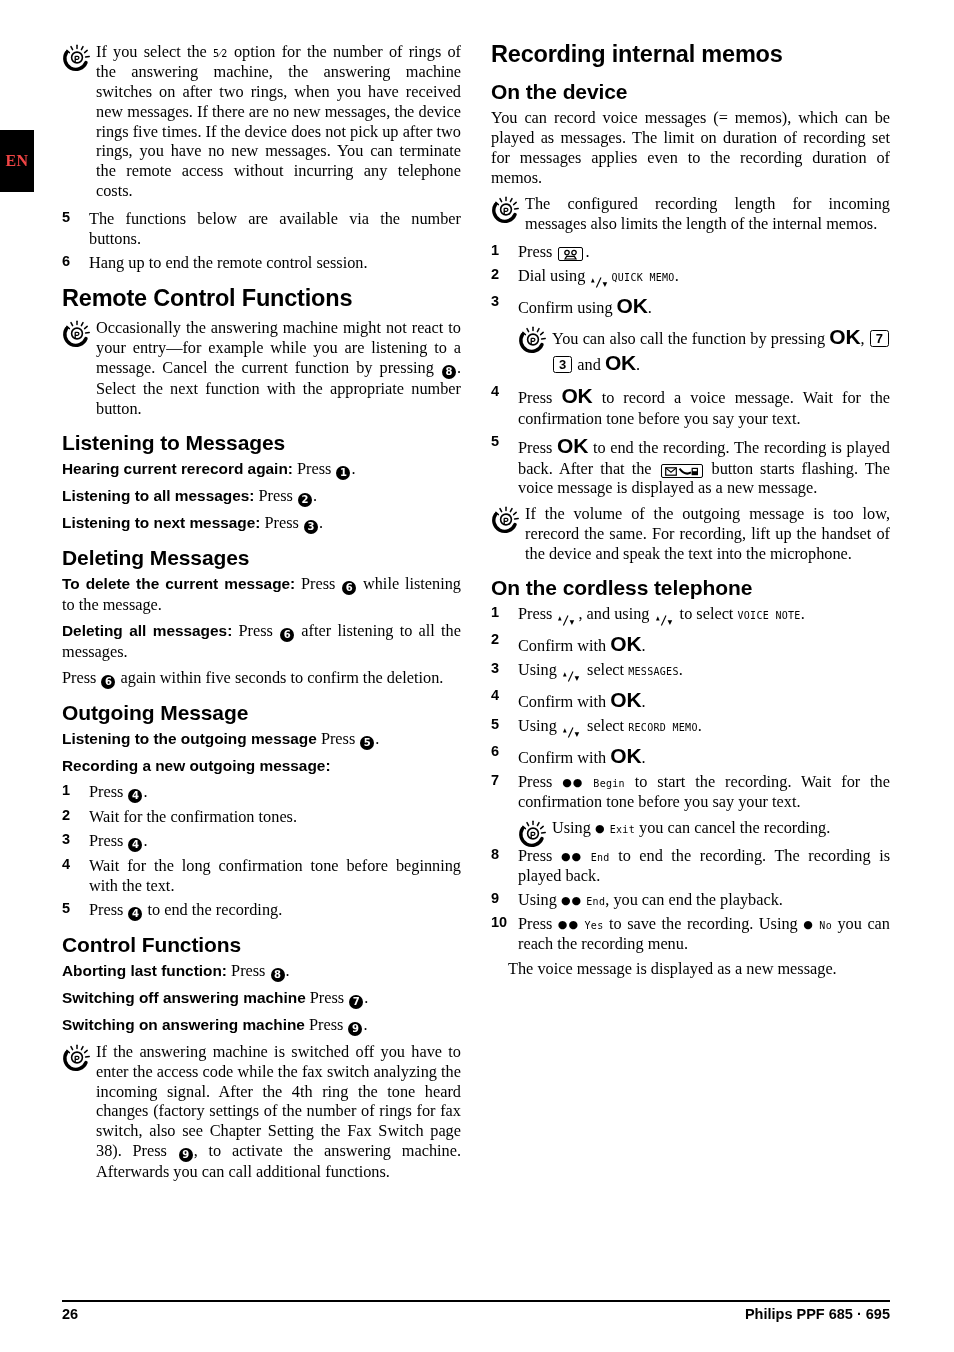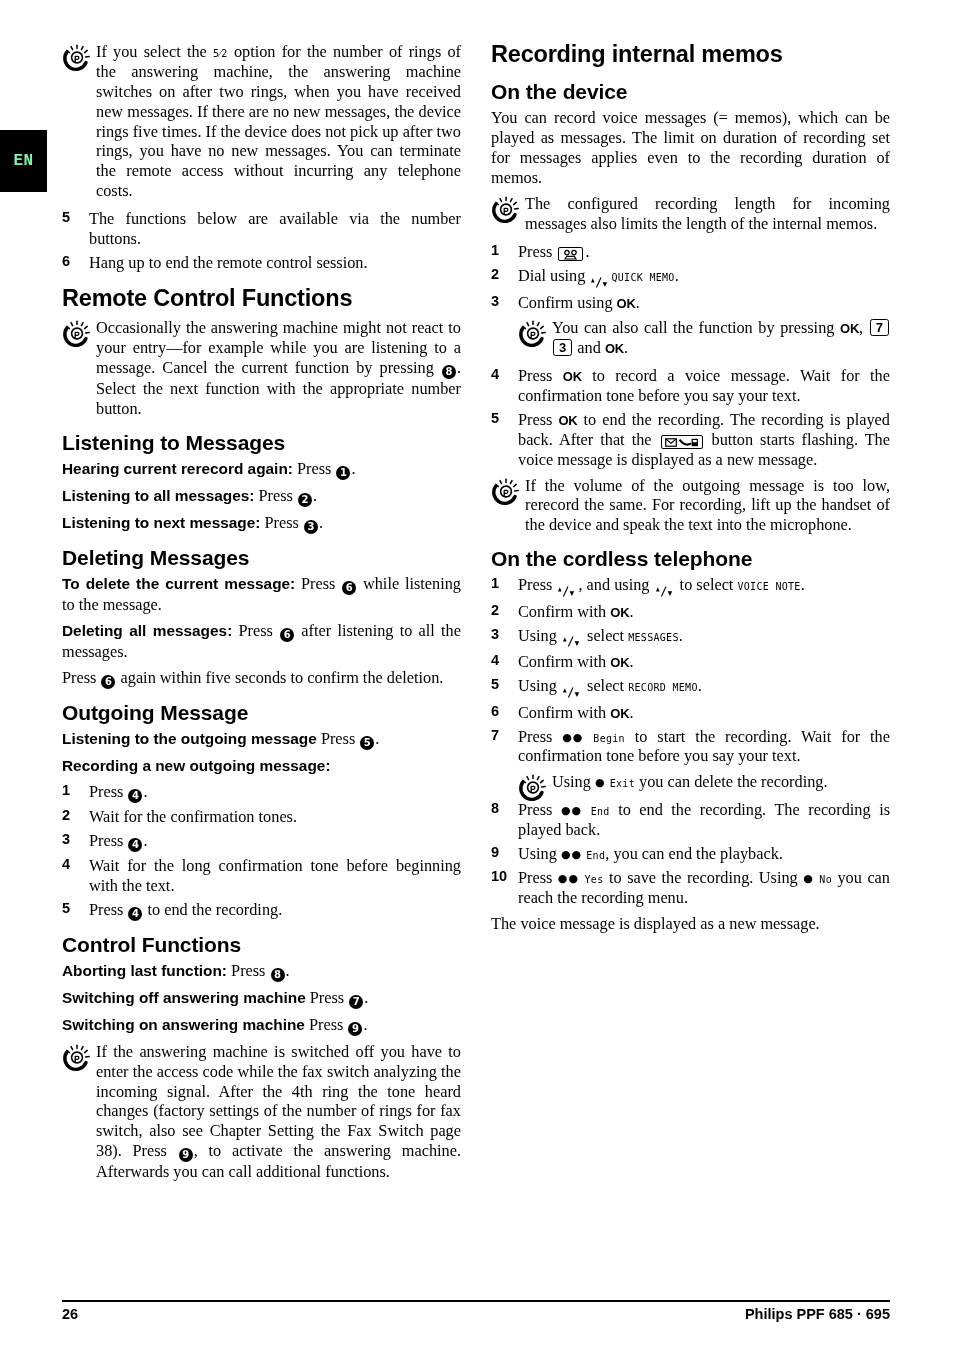--- a/index.html
+++ b/index.html
@@ -14,25 +14,25 @@
     font-family: "Liberation Serif", serif;
     color: #000000;
     overflow: hidden;
   }
 
   
   #lang-tab {
     position: absolute;
     left: 0;
     top: 130px;
-    width: 47px;
+    width: 34px;
     height: 62px;
     background: #000000;
-    color: #86efac;
-    font-family: Liberation Mono, monospace;
+    color: #ef4444;
+    font-family: Liberation Serif, serif;
     font-weight: bold;
     font-size: 16px;
     letter-spacing: 0.5px;
     display: flex;
     align-items: center;
     justify-content: center;
   }
 
   
   #page {
@@ -72,21 +72,21 @@
     margin: 12px 0 4px 0;
     letter-spacing: -0.1px;
   }
   p.body {
     font-size: 16.3px;
     line-height: 1.22;
     margin: 0 0 7px 0;
     text-align: justify;
     text-justify: inter-word;
   }
-  p.body.last { margin-bottom: 0; }
+  p.body.last { margin-bottom: 0; margin-left: 17px; }
 
   
   p.runin {
     font-size: 16.3px;
     line-height: 1.22;
     margin: 0 0 6px 0;
     text-align: justify;
   }
   .lead {
     font-family: "Liberation Sans", sans-serif;
@@ -145,21 +145,21 @@
   
   .lcd {
     font-family: "DejaVu Sans Mono", monospace;
     font-size: 10px;
     letter-spacing: 0.3px;
     font-weight: 500;
   }
   .ok {
     font-family: "Liberation Sans", sans-serif;
     font-weight: bold;
-    font-size: 13px;
+    font-size: 21px;
     letter-spacing: -0.2px;
     margin-top: 47px;
   }
   
   .cnum {
     display: inline-block;
     width: 14px;
     height: 14px;
     line-height: 14px;
     border-radius: 50%;
@@ -514,21 +514,21 @@
             <g stroke="#000" stroke-width="1.5" stroke-linecap="round">
               <line x1="15" y1="5.6" x2="15" y2="2.2"></line>
               <line x1="10.6" y1="6.6" x2="9.0" y2="3.6"></line>
               <line x1="19.4" y1="6.6" x2="21.0" y2="3.6"></line>
               <line x1="7.4" y1="9.6" x2="4.8" y2="7.4"></line>
               <line x1="22.6" y1="9.6" x2="25.2" y2="7.4"></line>
               <line x1="23.6" y1="14.0" x2="27.2" y2="13.6"></line>
             </g>
           </svg>
         </span>
-        <p><span>Using </span><span class="dots">●</span>&nbsp;<span class="lcd">Exit</span><span> you can delete the recording.</span></p>
+        <p><span>Using </span><span class="dots">●</span>&nbsp;<span class="lcd">Exit</span><span> you can cancel the recording.</span></p>
       </div>
 
       <ol class="steps">
         <li>
           <span class="num">8</span><span>Press </span><span class="dots">●●</span>&nbsp;<span class="lcd">End</span><span> to end the recording. The recording is played back.</span>
         </li>
         <li>
           <span class="num">9</span><span>Using </span><span class="dots">●●</span>&nbsp;<span class="lcd">End</span><span>, you can end the playback.</span>
         </li>
         <li class="wide">

